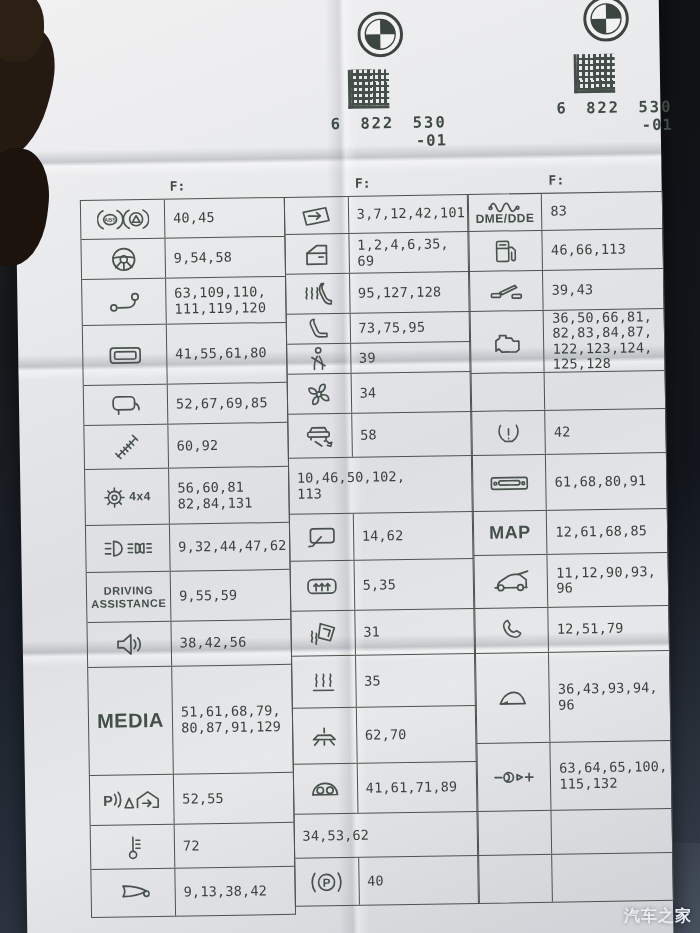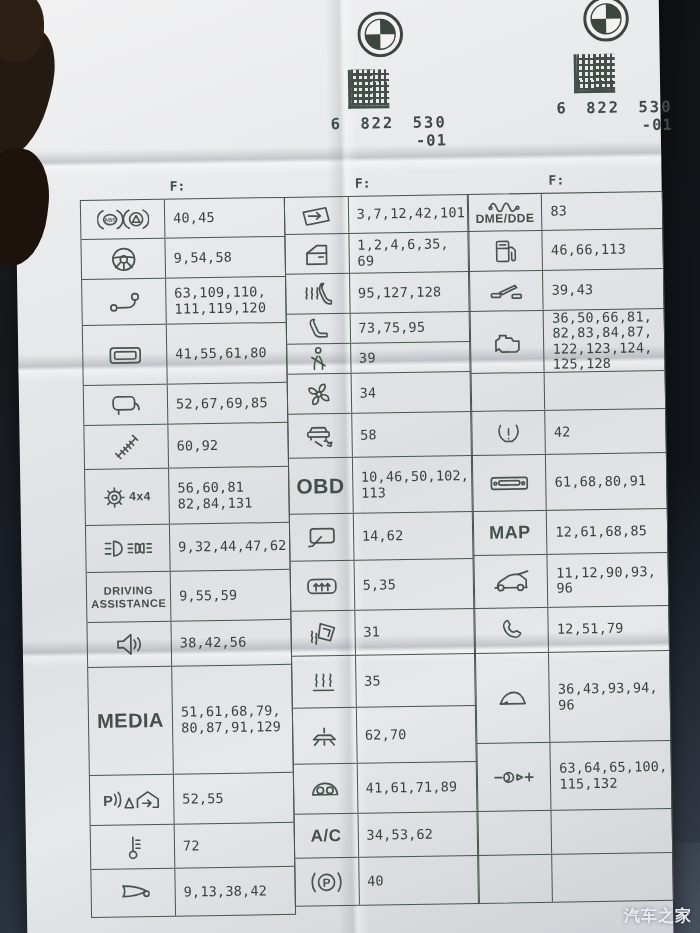--- a/index.html
+++ b/index.html
@@ -308,23 +308,20 @@
               <svg viewBox="0 0 28 24" width="30" height="26" fill="none" stroke="currentColor" stroke-width="1.6" stroke-linecap="round" stroke-linejoin="round">
                 <path d="M5 8l2-4h12l2 4"></path>
                 <rect x="3" y="8" width="20" height="4.5" rx="1.5"></rect>
                 <path d="M6 13v2M20 13v2"></path>
                 <path d="M10 17l6 4M18.5 16.5c1.8-.4 3.3.4 3.8 2l3-.7-1 3.6-3-.8"></path>
               </svg>
             </div>
             <div class="c-n">58</div>
           </div>
           <div class="r" style="height: 56px;">
-            <div class="c-i" style="width: 64px;">
-              <div class="lbl" style="font-size: 21px;">OBD</div>
-            </div>
             <div class="c-n">10,46,50,102,
 113</div>
           </div>
           <div class="r" style="height: 47px;">
             <div class="c-i" style="width: 64px;">
               <svg viewBox="0 0 30 20" width="32" height="22" fill="none" stroke="currentColor" stroke-width="1.6" stroke-linecap="round" stroke-linejoin="round">
                 <rect x="5" y="2" width="22" height="13" rx="2.5"></rect>
                 <path d="M7 18l8-8.5M3.5 18.5L7 18"></path>
               </svg>
             </div>
@@ -371,23 +368,20 @@
             <div class="c-i" style="width: 64px;">
               <svg viewBox="0 0 28 18" width="30" height="20" fill="none" stroke="currentColor" stroke-width="1.6" stroke-linecap="round" stroke-linejoin="round">
                 <path d="M2.5 14C3 7.5 7.5 3.5 14 3.5S25 7.5 25.5 14z"></path>
                 <circle cx="9.5" cy="10" r="3"></circle>
                 <circle cx="18.5" cy="10" r="3"></circle>
               </svg>
             </div>
             <div class="c-n">41,61,71,89</div>
           </div>
           <div class="r" style="height: 44px;">
-            <div class="c-i" style="width: 64px;">
-              <div class="lbl" style="font-size: 17px;">A/C</div>
-            </div>
             <div class="c-n">34,53,62</div>
           </div>
           <div class="r" style="height: 48px;">
             <div class="c-i" style="width: 64px;">
               <svg viewBox="0 0 32 24" width="34" height="26" fill="none" stroke="currentColor" stroke-width="1.6" stroke-linecap="round" stroke-linejoin="round">
                 <circle cx="16" cy="12" r="7.5"></circle>
                 <path d="M5 3.5c-3.3 5-3.3 12 0 17M27 3.5c3.3 5 3.3 12 0 17"></path>
                 <text x="16" y="16.2" font-size="11" font-weight="bold" text-anchor="middle" fill="currentColor" stroke="none">P</text>
               </svg>
             </div>

